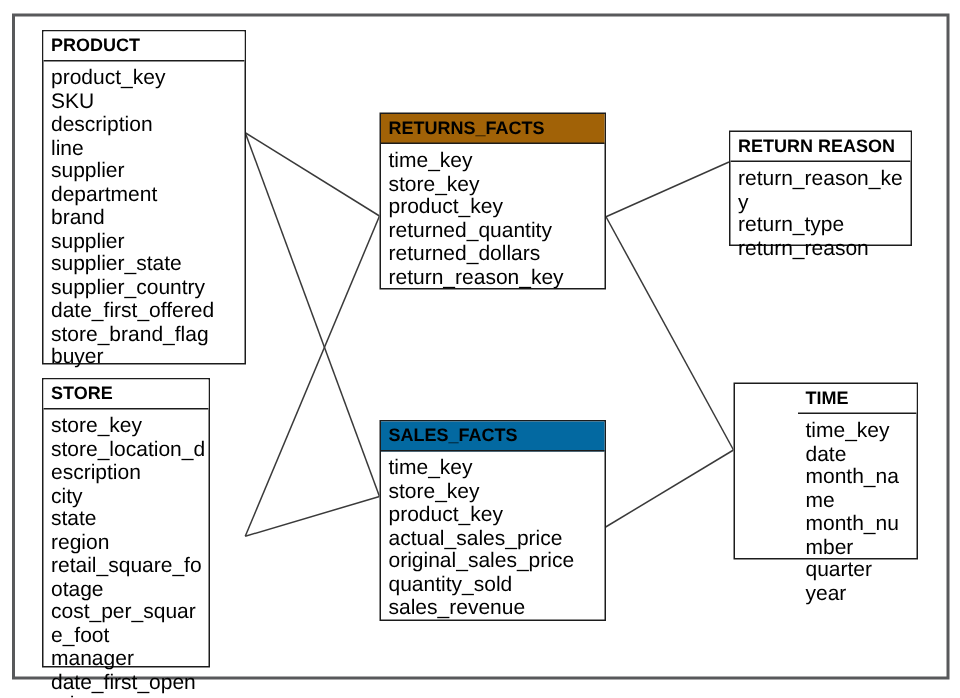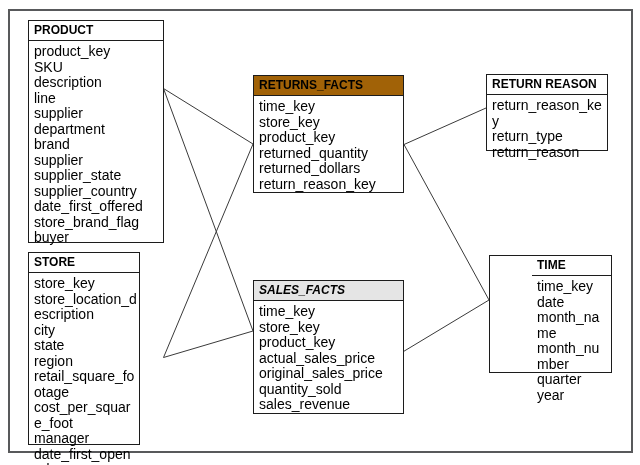--- a/index.html
+++ b/index.html
@@ -114,32 +114,32 @@
         <div class="table-fields">
           <div class="field-row">time_key</div>
           <div class="field-row">store_key</div>
           <div class="field-row">product_key</div>
           <div class="field-row">returned_quantity</div>
           <div class="field-row">returned_dollars</div>
           <div class="field-row">return_reason_key</div>
         </div>
       </div>
       <div class="table-box" id="box-sales_facts" style="border-color: rgb(28, 28, 28);">
-        <div class="table-header" style="background: #e5e5e5; border-bottom-color: rgb(28, 28, 28); font-style: italic;">SALES_FACTS</div>
+        <div class="table-header" style="background: #0369a1; border-bottom-color: rgb(28, 28, 28);">SALES_FACTS</div>
         <div class="table-fields">
           <div class="field-row">time_key</div>
           <div class="field-row">store_key</div>
           <div class="field-row">product_key</div>
           <div class="field-row">actual_sales_price</div>
           <div class="field-row">original_sales_price</div>
           <div class="field-row">quantity_sold</div>
           <div class="field-row">sales_revenue</div>
         </div>
       </div>
-      <div class="table-box" id="box-return_reason" style="border-color: rgb(28, 28, 28);">
+      <div class="table-box" id="box-return_reason" style="border-color: rgb(28, 28, 28); margin-top: 13px;">
         <div class="table-header" style="background: rgb(255, 255, 255); border-bottom-color: rgb(28, 28, 28);">RETURN REASON</div>
         <div class="table-fields">
           <div class="field-row">return_reason_key</div>
           <div class="field-row">return_type</div>
           <div class="field-row">return_reason</div>
         </div>
       </div>
       <div class="table-box" id="box-time" style="border-color: rgb(28, 28, 28);">
         <div class="table-header" style="background: rgb(255, 255, 255); border-bottom-color: rgb(28, 28, 28);">TIME</div>
         <div class="table-fields">

